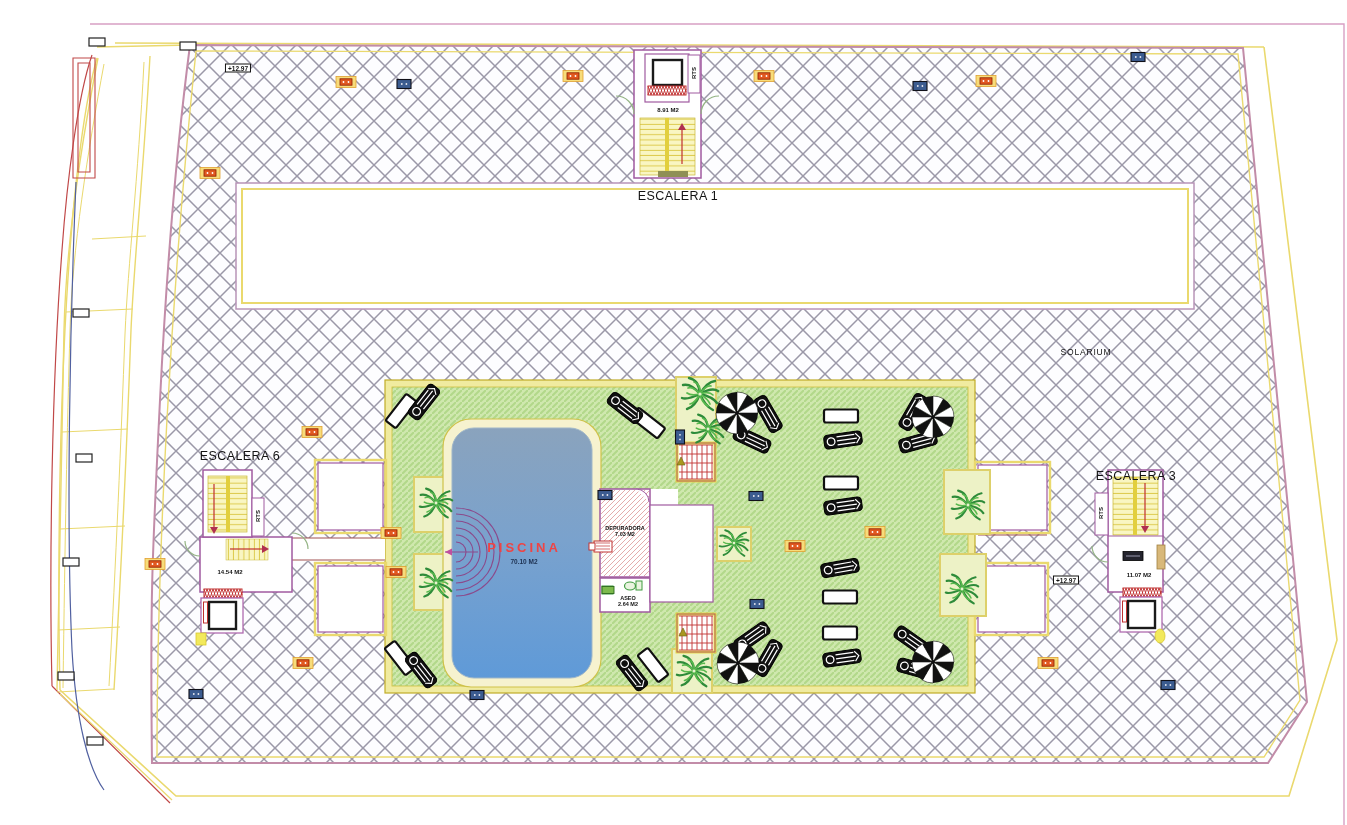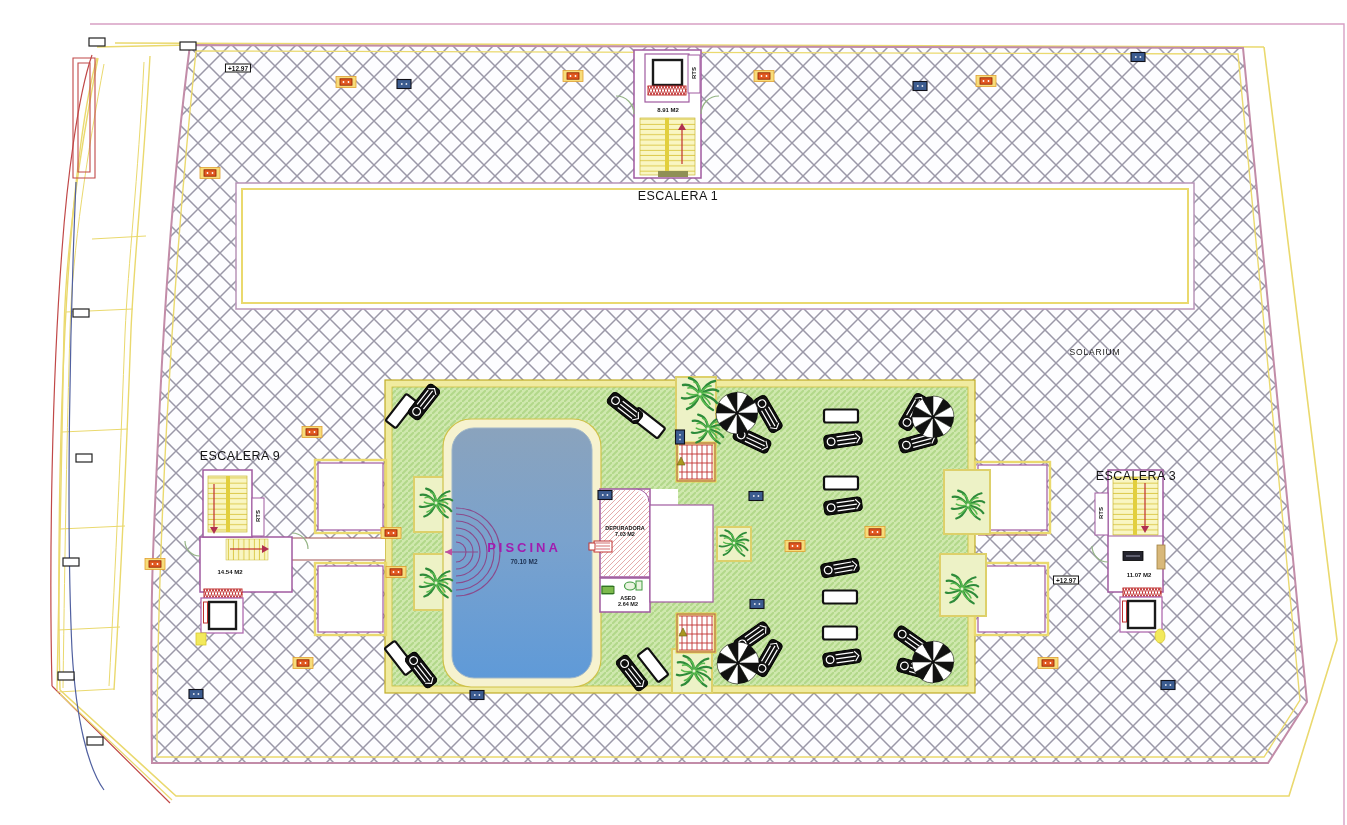--- a/index.html
+++ b/index.html
@@ -1,25 +1,25 @@
 <!DOCTYPE html>
 <html><head>
 <meta charset="utf-8">
 <style>
   html,body{margin:0;padding:0;background:#fff;}
   .stage{position:relative;width:1347px;height:825px;background:#ffffff;overflow:hidden;
          font-family:"Liberation Sans",sans-serif;}
   svg{position:absolute;left:0;top:0;}
   .lbl{position:absolute;transform:translate(-50%,-50%);white-space:nowrap;color:#141414;z-index:5;}
   .lbl-big{font-size:12.5px;letter-spacing:.4px;}
-  .lbl-med{font-size:8.5px;letter-spacing:.8px;margin-left:9px;}
+  .lbl-med{font-size:8.5px;letter-spacing:.8px;}
   .lbl-area{font-size:6px;font-weight:700;}
   .lbl-tiny{font-size:5.5px;font-weight:700;text-align:center;line-height:1.15;}
   .lbl-tiny span{display:block;}
-  .piscina-name{font-size:13px;font-weight:700;letter-spacing:3px;color:#a21caf;}
+  .piscina-name{font-size:13px;font-weight:700;letter-spacing:3px;color:#ef4444;}
   .piscina-area{font-size:6.5px;font-weight:700;color:#1c3050;}
   .rot{transform:translate(-50%,-50%) rotate(-90deg);}
   .elev-box{background:#fff;border:1px solid #111;padding:0 2px;font-weight:700;font-size:6.5px;}
 </style>
 </head>
 <body>
 
 <div class="stage">
 
 <svg width="1347" height="825" viewBox="0 0 1347 825">
@@ -355,21 +355,21 @@
         <use href="#badge-blue" transform="translate(605 495) rotate(0) scale(1)"></use>
         <use href="#badge-blue" transform="translate(680 437) rotate(90) scale(1)"></use>
         <use href="#badge-green" transform="translate(608 590) rotate(0) scale(1)"></use>
         <use href="#badge-dark" transform="translate(1133 556) rotate(0) scale(1)"></use>
         <use href="#badge-olive" transform="translate(681 462) rotate(0) scale(1)"></use>
         <use href="#badge-olive" transform="translate(683 633) rotate(0) scale(1)"></use>
       </g>
 </svg>
 
 <div class="lbl lbl-big" style="left:670px;top:196px;padding-left:16px;">ESCALERA 1</div>
-<div class="lbl lbl-big" style="left:240px;top:456px;">ESCALERA 9</div>
+<div class="lbl lbl-big" style="left:240px;top:456px;">ESCALERA 6</div>
 <div class="lbl lbl-big" style="left:1136px;top:476px;">ESCALERA 3</div>
 <div class="lbl lbl-med" style="left:1086px;top:352px;">SOLARIUM</div>
 
 <div class="lbl piscina-name" style="left:524px;top:547px;">PISCINA</div>
 <div class="lbl piscina-area" style="left:524px;top:561px;">70.10 M2</div>
 
 <div class="lbl lbl-tiny" style="left:625px;top:531px;">
   <span>DEPURADORA</span>
   <span>7.03 M2</span>
 </div>

